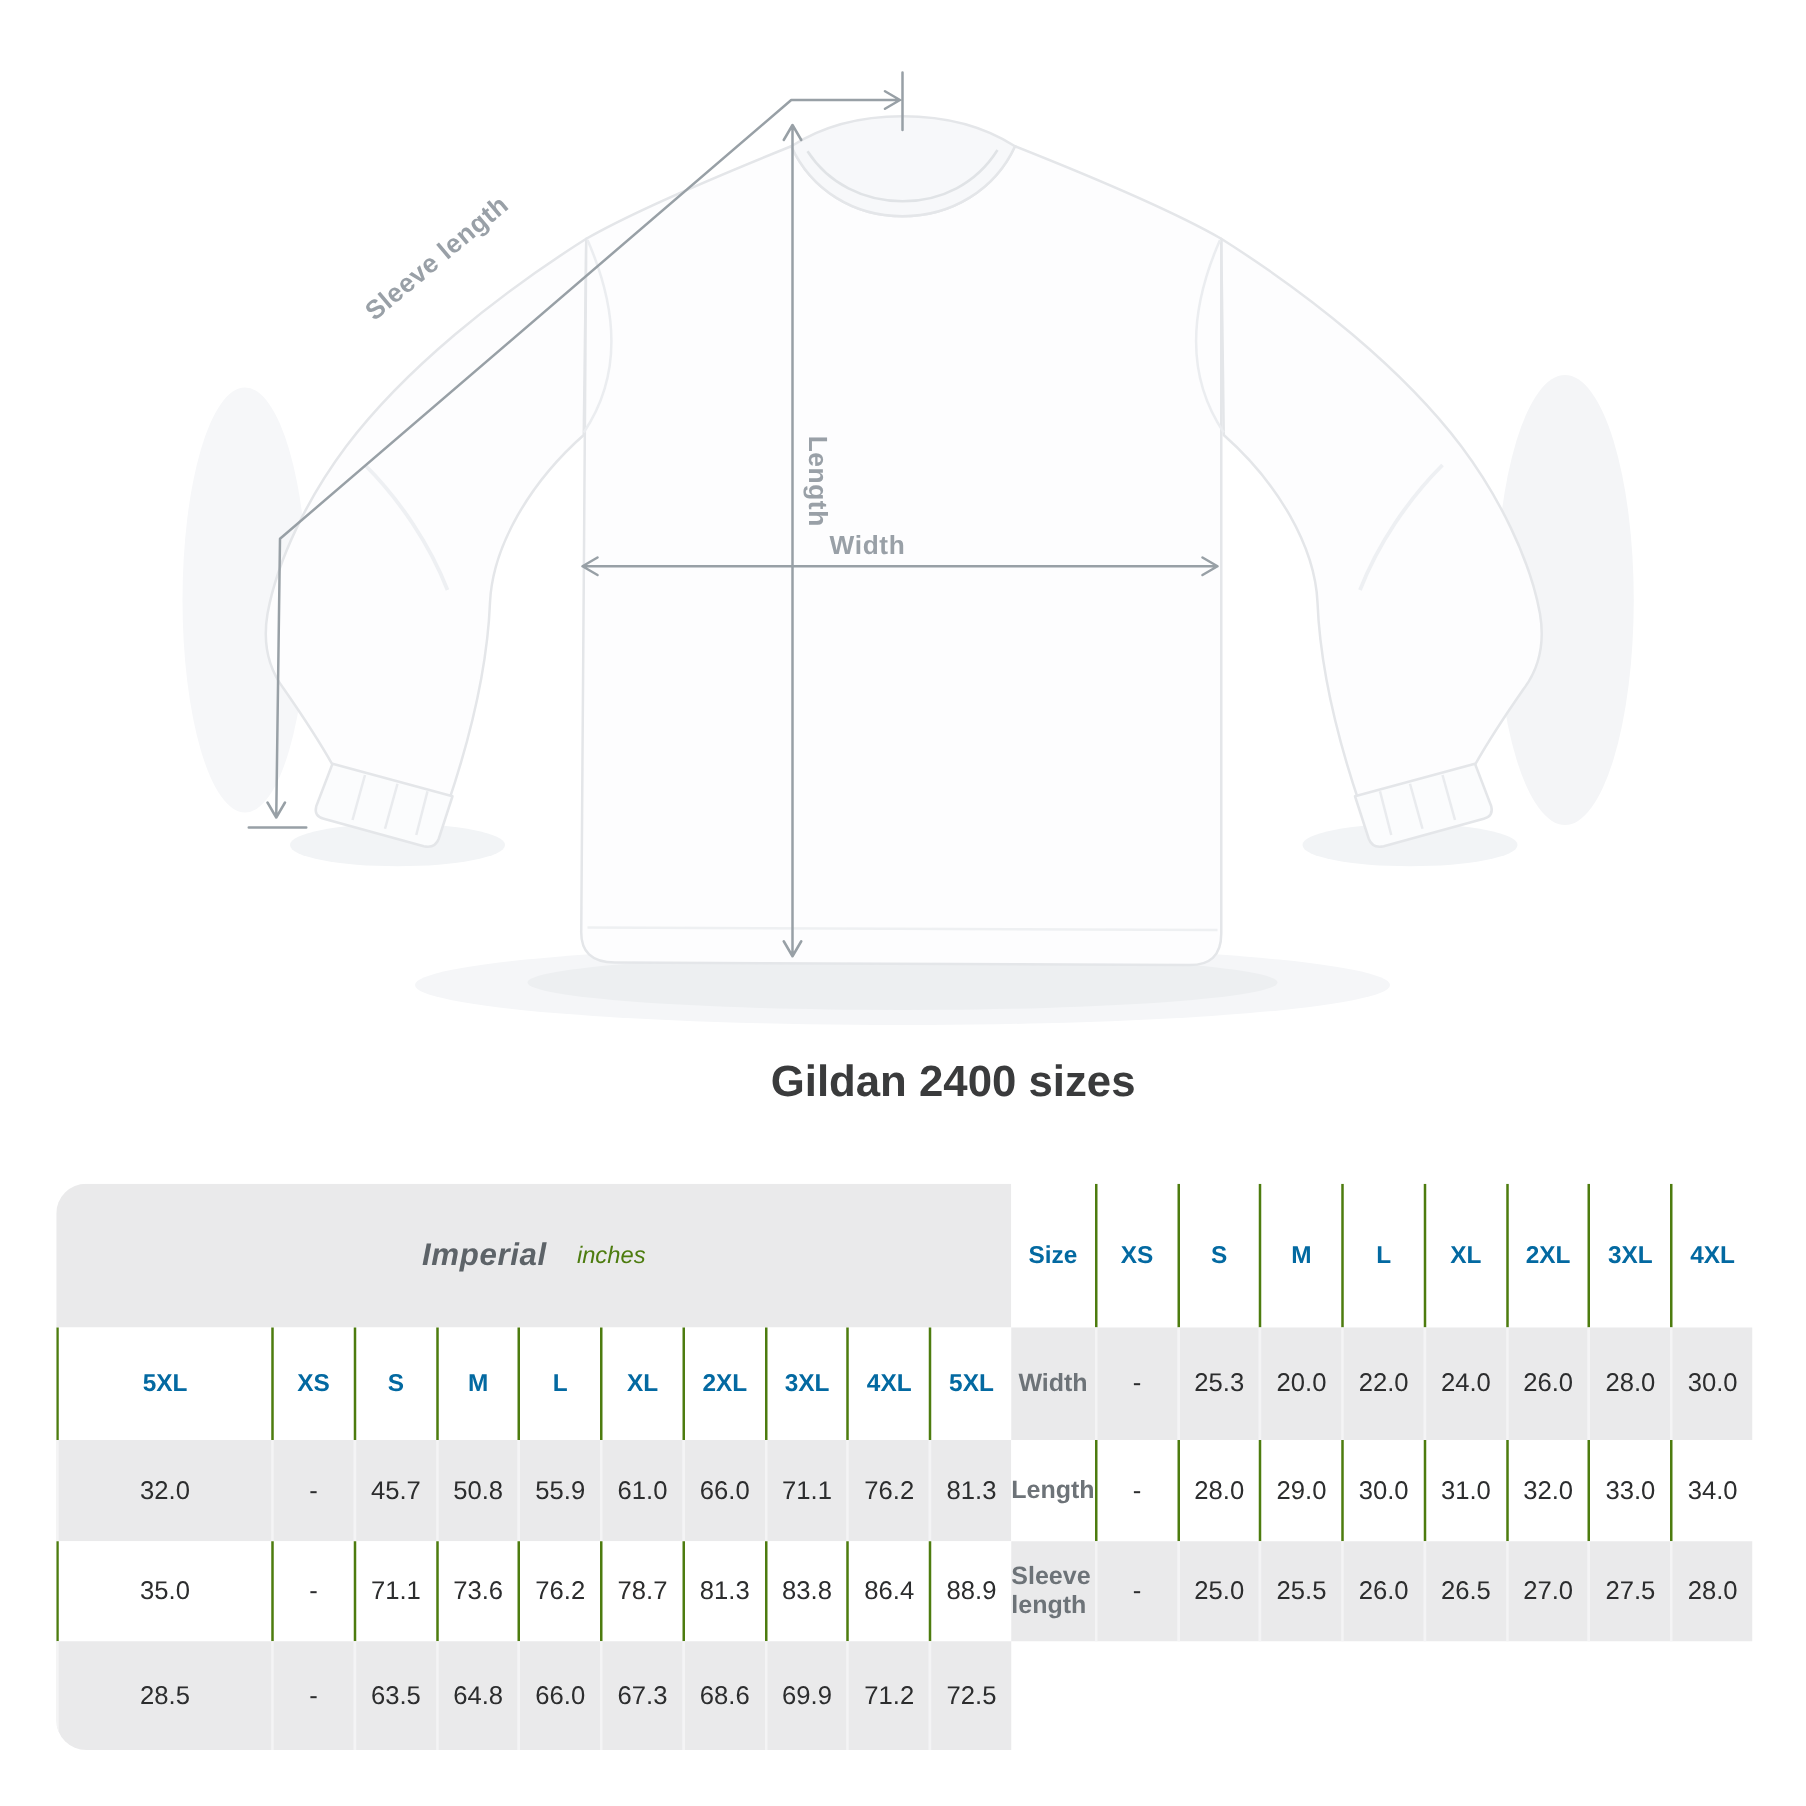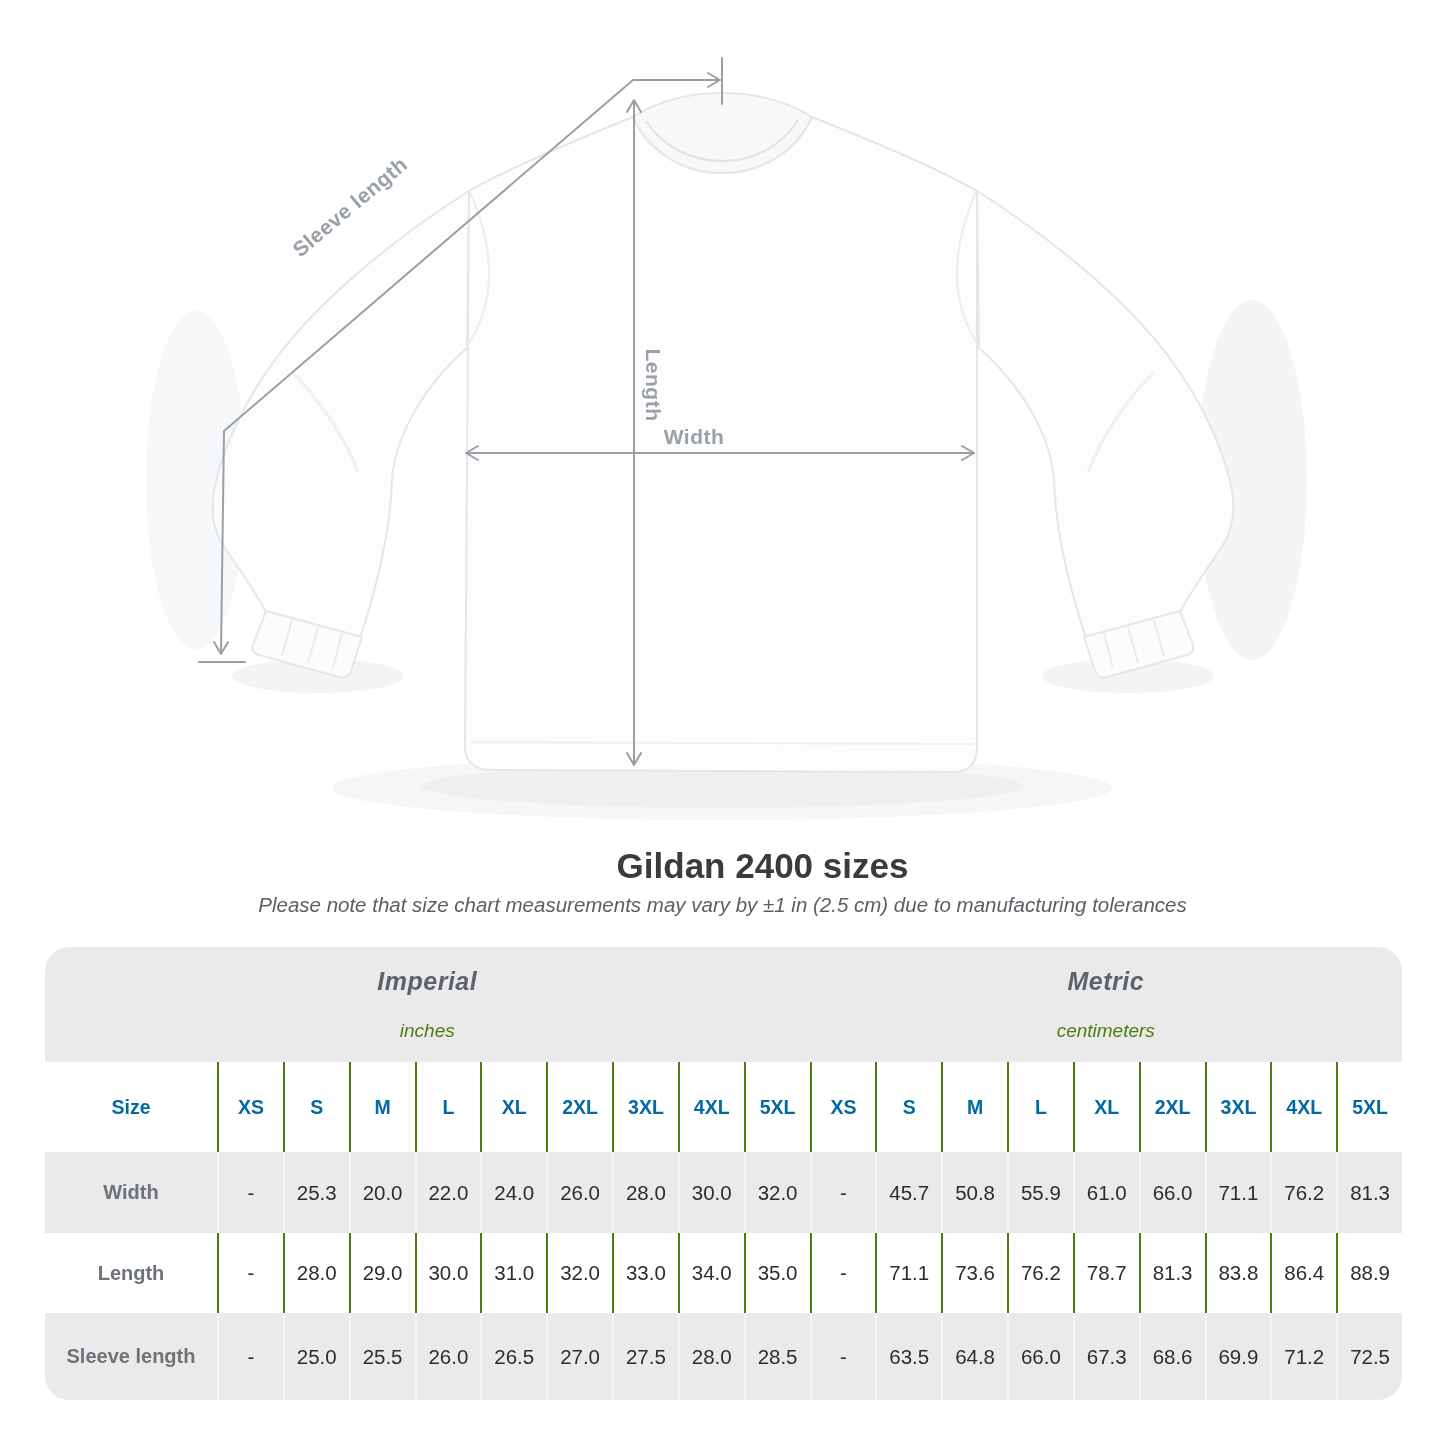--- a/index.html
+++ b/index.html
@@ -20,21 +20,21 @@
   .page-title{position:absolute;top:846px;left:0;width:100%;text-align:center;
               font-size:35px;font-weight:bold;color:#3a3b3c;margin-left:40px;}
   .page-subtitle{position:absolute;top:893px;left:0;width:100%;text-align:center;
                  font-size:20.5px;font-style:italic;color:#595f64;}
 
   
   .size-table{position:absolute;left:45px;top:947px;width:1357px;height:453px;
               border-radius:24px;overflow:hidden;display:grid;
               grid-template-columns:172px repeat(18,1fr);
               grid-template-rows:115px 90px 81px 80px 87px;}
-  .sec{grid-column:span 10;background:#eaeaeb;display:flex;flex-direction:column;
+  .sec{grid-column:span 10;background:#eaeaeb;display:flex;
        align-items:center;justify-content:center;gap:24px;}
   .sec.metric{grid-column:span 9;}
   .sec-title{font-size:25px;font-weight:bold;font-style:italic;color:#5d6368;
              letter-spacing:.5px;}
   .sec-unit{font-size:19px;font-style:italic;color:#4d7c0f;}
   .cell{display:flex;align-items:center;justify-content:center;}
   .r-white{background:#ffffff;}
   .r-gray{background:#eaeaeb;}
   .r-white.sep{border-left:2px solid #4d7c0f;}
   .r-gray.sep{border-left:2px solid #f4f4f5;}
@@ -100,30 +100,25 @@
         <path d="M 634,101 L 634,764 M 627,112 L 634,100 L 641,112 M 627,753 L 634,765 L 641,753"></path>
         <path d="M 467,453 L 973,453 M 478,446 L 466,453 L 478,460 M 962,446 L 974,453 L 962,460"></path>
       </g>
     </svg>
     <div class="mlabel sleeve">Sleeve length</div>
     <div class="mlabel length">Length</div>
     <div class="mlabel width">Width</div>
   </div>
 
   <div class="page-title">Gildan 2400 sizes</div>
-  <div class="page-subtitle">Please note that size chart measurements may vary by ±1 in (2.5 cm) due to manufacturing tolerances</div>
 
   <div class="size-table" id="grid">
     <div class="sec">
       <div class="sec-title">Imperial</div>
       <div class="sec-unit">inches</div>
-    </div>
-    <div class="sec metric">
-      <div class="sec-title">Metric</div>
-      <div class="sec-unit">centimeters</div>
     </div>
 
   <div class="cell head r-white">Size</div>
       <div class="cell head r-white sep">XS</div>
       <div class="cell head r-white sep">S</div>
       <div class="cell head r-white sep">M</div>
       <div class="cell head r-white sep">L</div>
       <div class="cell head r-white sep">XL</div>
       <div class="cell head r-white sep">2XL</div>
       <div class="cell head r-white sep">3XL</div>

